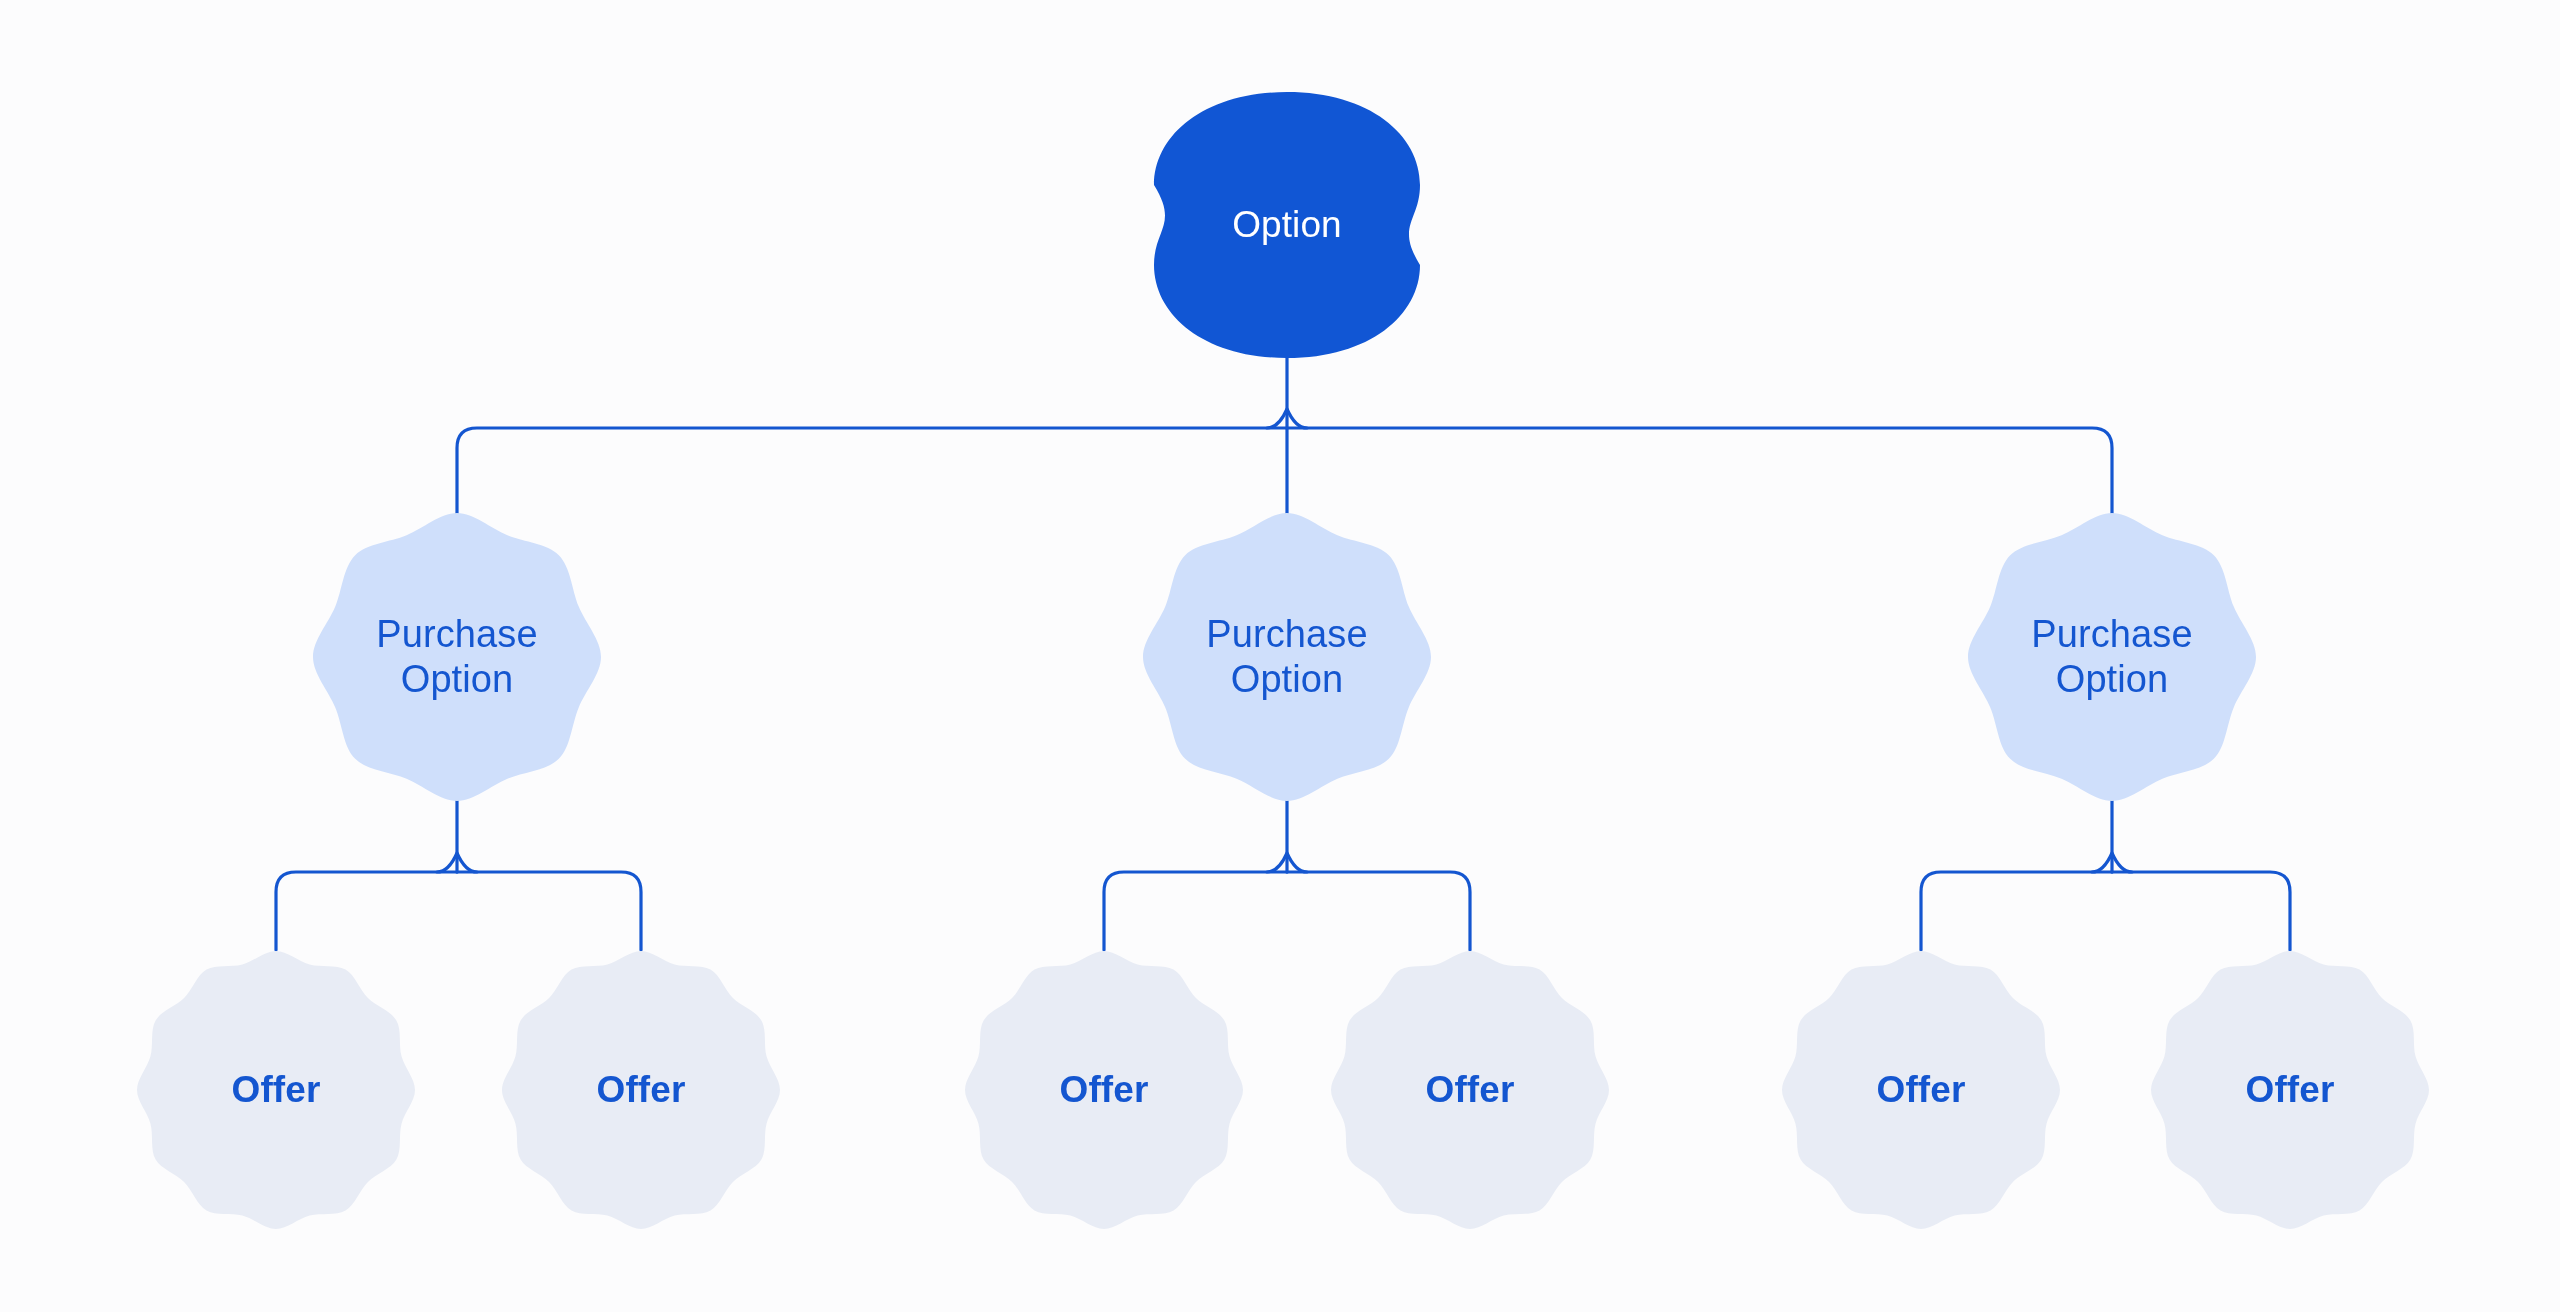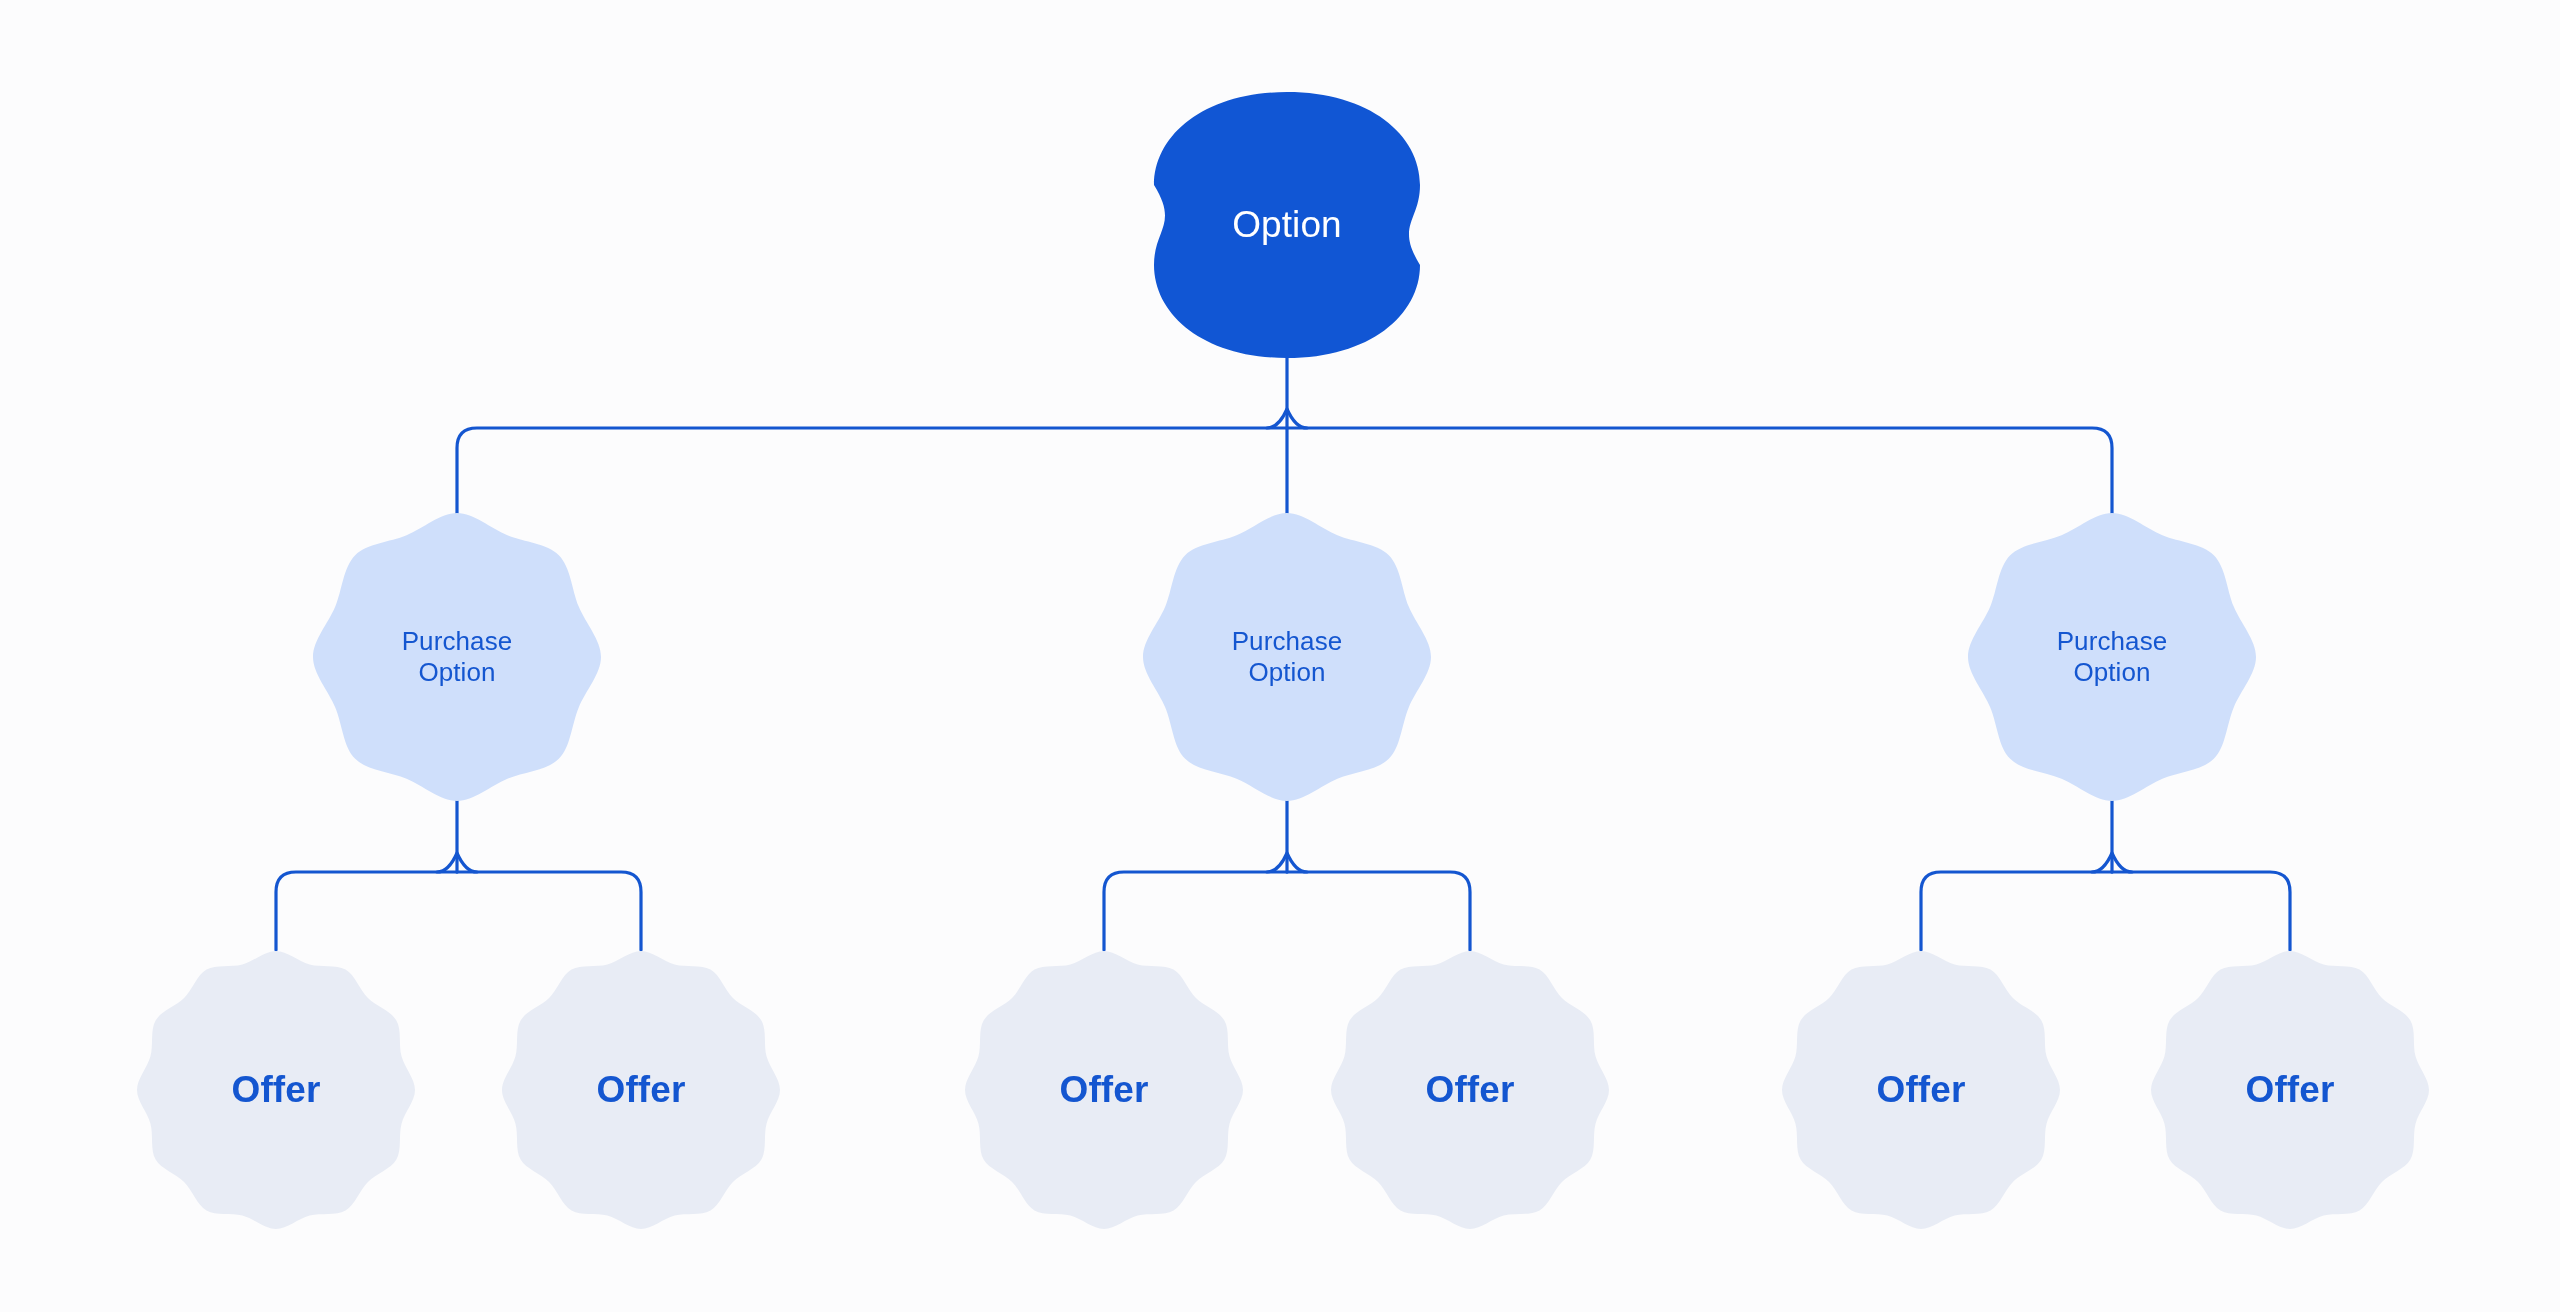--- a/index.html
+++ b/index.html
@@ -38,21 +38,21 @@
     white-space: pre-line;
     letter-spacing: 0.1px;
   }
   .label-product {
     color: #ffffff;
     font-size: 37px;
     font-weight: 400;
   }
   .label-option {
     color: #1456D0;
-    font-size: 26px;
+    font-size: 38px;
     font-weight: 400;
   }
   .label-offer {
     color: #1456D0;
     font-size: 37px;
     font-weight: 700;
   }
   .edge {
     fill: none;
     stroke: #1456D0;

